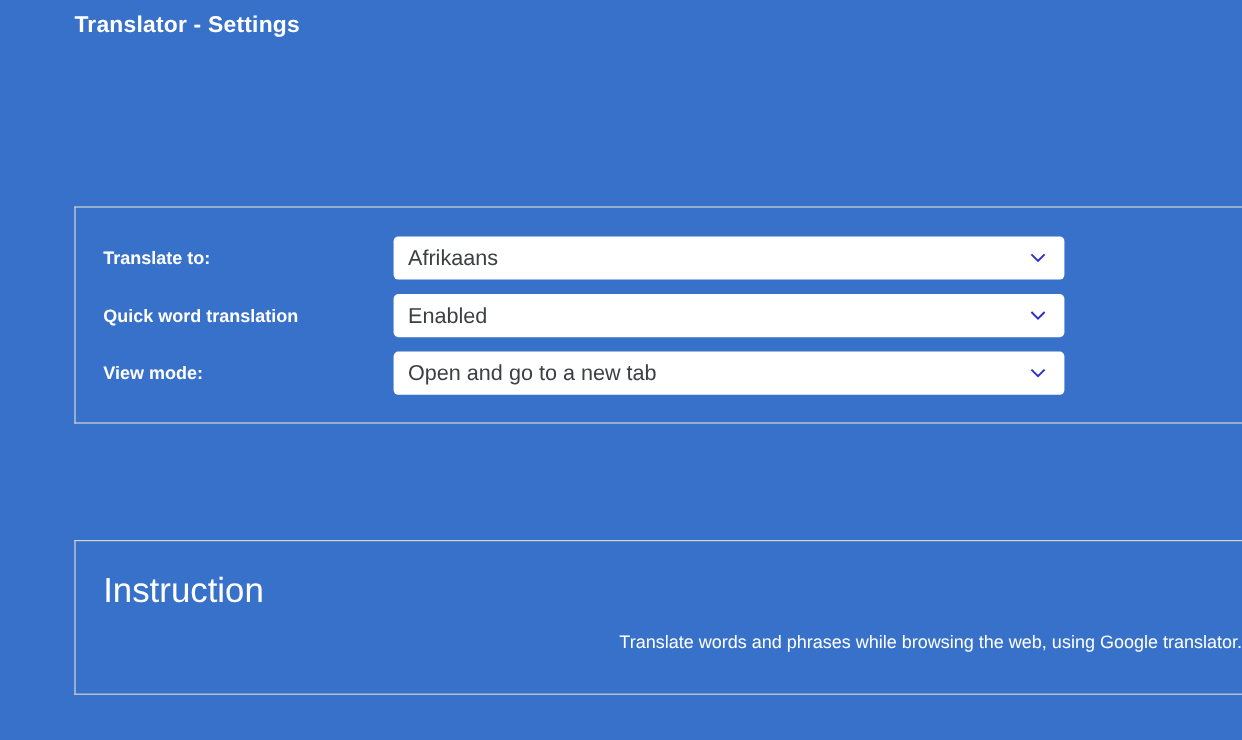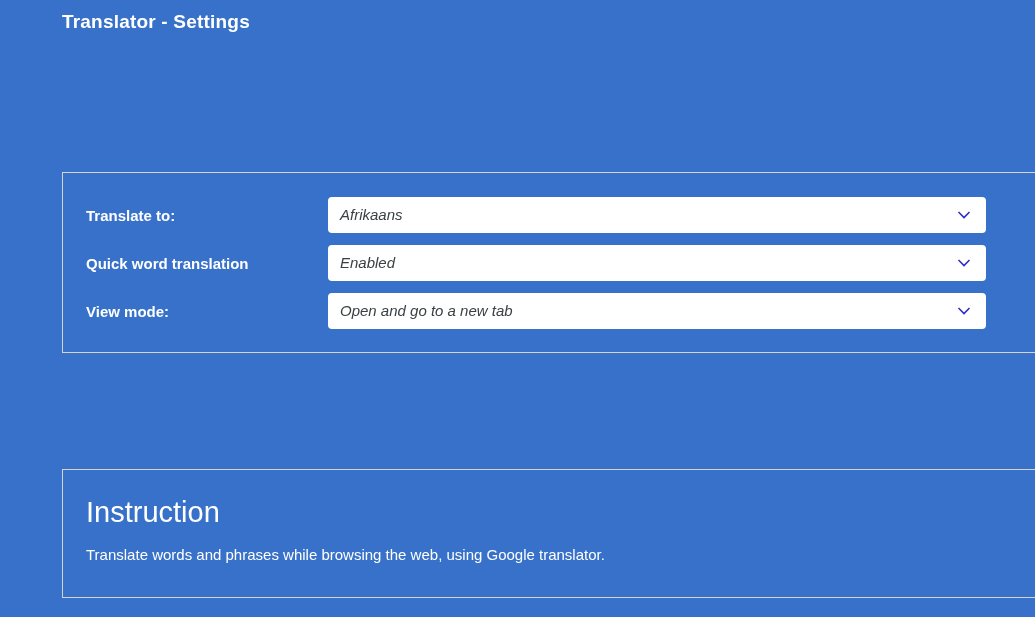--- a/index.html
+++ b/index.html
@@ -47,59 +47,58 @@
   }
   .setting-label{
     width:242px;
     color:#FFFFFF;
     font-size:15px;
     font-weight:700;
     flex:0 0 auto;
   }
   .select-control{
     position:relative;
-    width:658px;
+    width:559px;
     height:36px;
     background:var(--select-bg);
     border-radius:4px;
     color:var(--select-text);
-    font-size:15px;
+    font-size:18px;
     line-height:36px;
     padding:0 40px 0 12px;
     cursor:default;
     flex:0 0 auto;
     white-space:nowrap;
     overflow:hidden;
-    font-style:italic;
   }
   .chevron{
     position:absolute;
     right:15px;
     top:50%;
     transform:translateY(-50%);
     width:14px;
     height:9px;
     display:block;
   }
   .instruction-card{
     top:450px;
     height:129px;
     padding:26px 0 0 23px;
     color:#FFFFFF;
-    margin-top:19px;
   }
   .instruction-heading{
     font-size:29px;
     font-weight:300;
     color:#FFFFFF;
   }
   .instruction-text{
     margin-top:17px;
     font-size:15px;
     color:#FFFFFF;
+    text-align:right;
   }
 </style>
 </head>
 <body>
 
 <h1 class="page-title">Translator - Settings</h1>
 
 <section class="card settings-card">
 
   <div class="setting-row">

